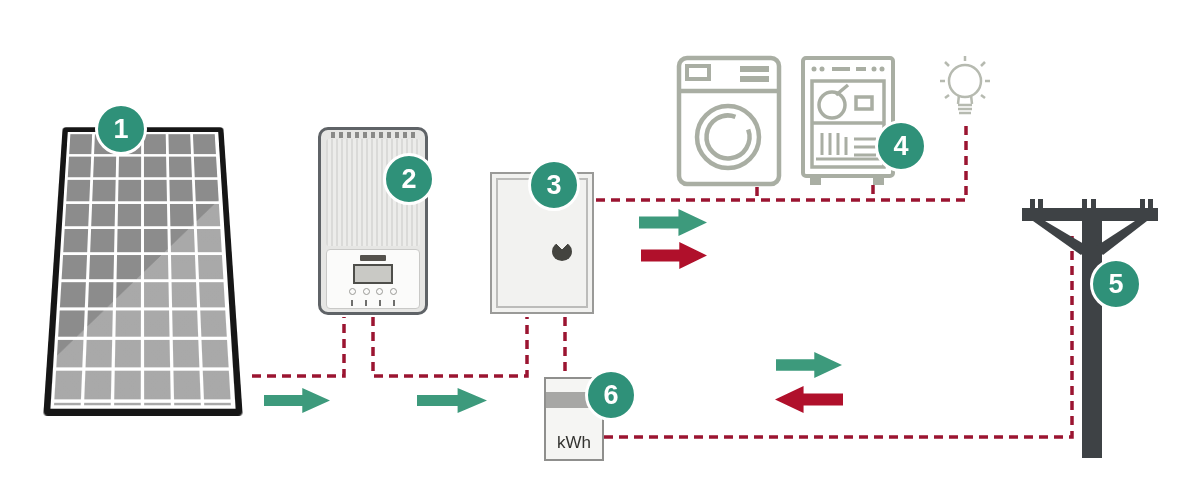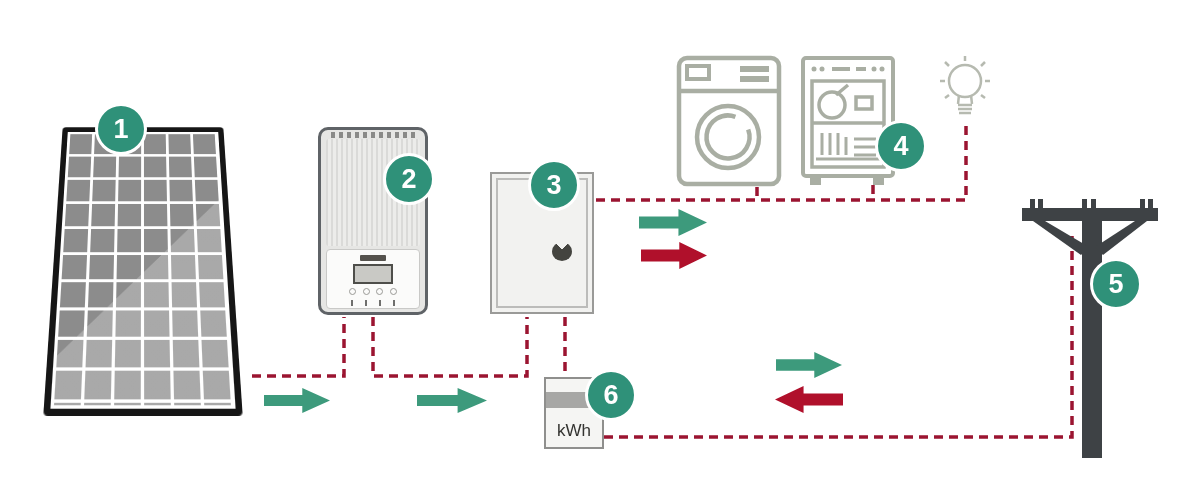--- a/index.html
+++ b/index.html
@@ -51,21 +51,21 @@
   .inverter .ticks i{width:2px;height:6px;background:#6f6f6d;}
 
   
   .box3{position:absolute;left:490px;top:172px;width:104px;height:142px;
     background:#f2f2f0;border:2px solid #9a9a98;box-sizing:border-box;z-index:2;}
   .box3 .inner{position:absolute;inset:4px;border:2px solid #bcbcba;}
   .latch-icon{position:absolute;right:20px;top:68px;width:20px;height:19px;border-radius:50%;
     background:conic-gradient(from -45deg at 50% 38%, rgba(0,0,0,0) 0 90deg, #44443f 90deg 360deg);}
 
   
-  .meter{position:absolute;left:544px;top:377px;width:60px;height:72px;
+  .meter{position:absolute;left:544px;top:377px;width:60px;height:84px;
     background:#f5f5f3;border:2px solid #8f8f8d;box-sizing:border-box;z-index:2;}
   .meter .band{position:absolute;left:0;right:0;top:13px;height:16px;background:#a7a7a5;}
   .meter .unit{position:absolute;left:0;right:0;bottom:6px;text-align:center;
     font-size:17px;color:#333330;}
 
   
   .icon-abs{position:absolute;z-index:2;}
 
   
   .arrow{position:absolute;z-index:4;}

